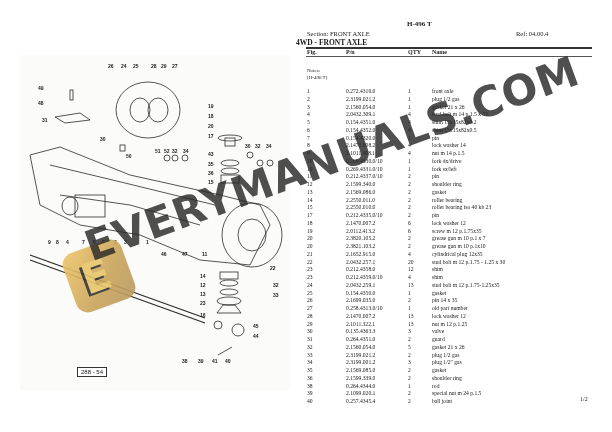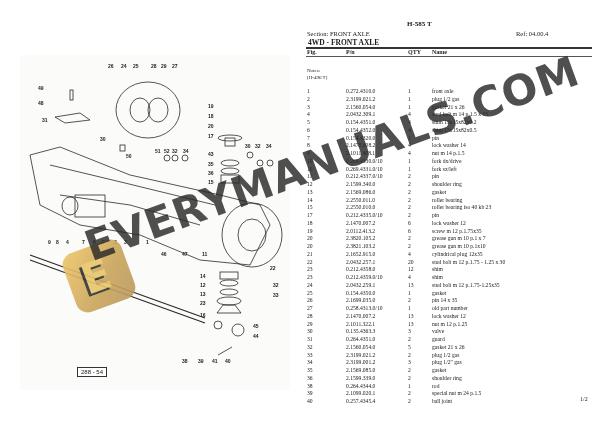--- a/index.html
+++ b/index.html
@@ -6,21 +6,21 @@
   body { width:612px; height:432px; background:#ffffff; position:relative; overflow:hidden;
          font-family:"Liberation Serif", "DejaVu Serif", serif; color:#1a1a1a; }
   .diagram { position:absolute; left:20px; top:55px; width:270px; height:335px; background:#fbfbf9; }
   .diagram svg { position:absolute; left:0; top:0; }
   .callout { position:absolute; font-family:"Liberation Sans", sans-serif; font-size:5px; font-weight:bold; color:#222; }
   .ref-box { position:absolute; left:57px; top:312px; border:1px solid #333; font-family:"Liberation Sans", sans-serif;
              font-size:6px; padding:1px 3px; background:#fff; }
   .header-model { position:absolute; left:407px; top:20px; font-size:7px; font-weight:bold; }
   .section { position:absolute; left:307px; top:30px; font-size:6.5px; }
   .ref { position:absolute; left:516px; top:30px; font-size:6.5px; }
-  .title { position:absolute; left:308px; top:38px; font-size:7.5px; font-weight:bold; }
+  .title { position:absolute; left:296px; top:38px; font-size:7.5px; font-weight:bold; }
   .rule-top { position:absolute; left:306px; top:47px; width:286px; height:2px; background:#333; }
   .colhead { position:absolute; top:49px; font-size:6px; font-weight:bold; }
   .rule-bot { position:absolute; left:306px; top:56px; width:286px; height:1px; background:#555; }
   .notes { position:absolute; left:307px; top:67px; font-size:5px; line-height:7px; }
   .rows { position:absolute; left:307px; top:88px; width:280px; }
   .row { position:relative; height:7.75px; font-size:5.6px; line-height:7.75px; white-space:nowrap; }
   .row span { position:absolute; top:0; }
   .c-fig { left:0; } .c-pn { left:39px; } .c-qty { left:101px; } .c-name { left:125px; }
   .page-num { position:absolute; left:580px; top:396px; font-size:6px; }
   .wm-text { position:absolute; left:95px; top:222px; transform:rotate(-20deg); transform-origin:left bottom;
@@ -132,21 +132,21 @@
       <span class="callout" style="left: 253px; top: 237px;">33</span>
       <span class="callout" style="left: 233px; top: 268px;">45</span>
       <span class="callout" style="left: 233px; top: 278px;">44</span>
       <span class="callout" style="left: 162px; top: 303px;">38</span>
       <span class="callout" style="left: 178px; top: 303px;">39</span>
       <span class="callout" style="left: 192px; top: 303px;">41</span>
       <span class="callout" style="left: 205px; top: 303px;">40</span>
     </div>
 </div>
 
-<div class="header-model">H-585 T</div>
+<div class="header-model">H-496 T</div>
 <div class="section">Section: FRONT AXLE</div>
 <div class="ref">Ref: 04.00.4</div>
 <div class="title">4WD - FRONT AXLE</div>
 <div class="rule-top"></div>
 <div class="colhead" style="left:307px">Fig.</div>
 <div class="colhead" style="left:346px">P/n</div>
 <div class="colhead" style="left:408px">QTY</div>
 <div class="colhead" style="left:432px">Name</div>
 <div class="rule-bot"></div>
 

